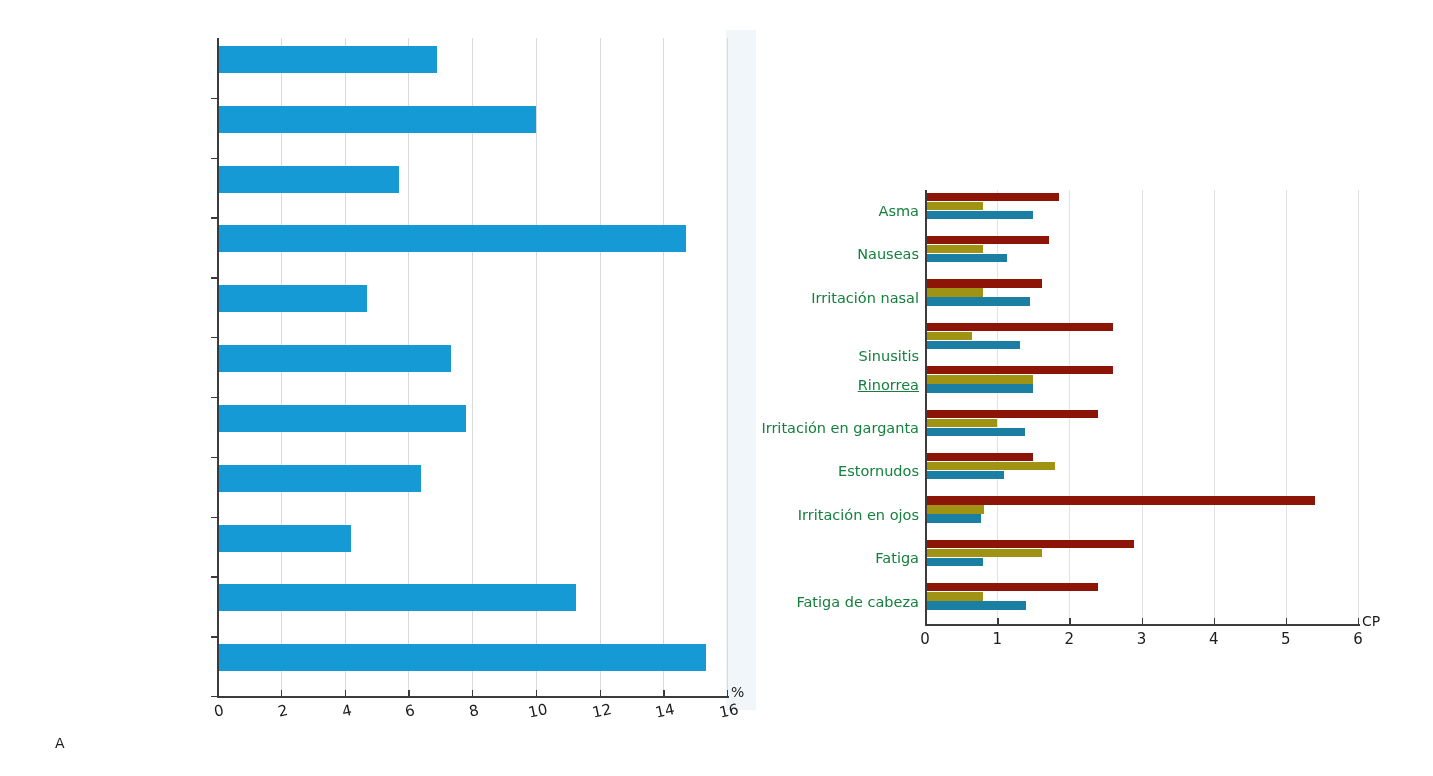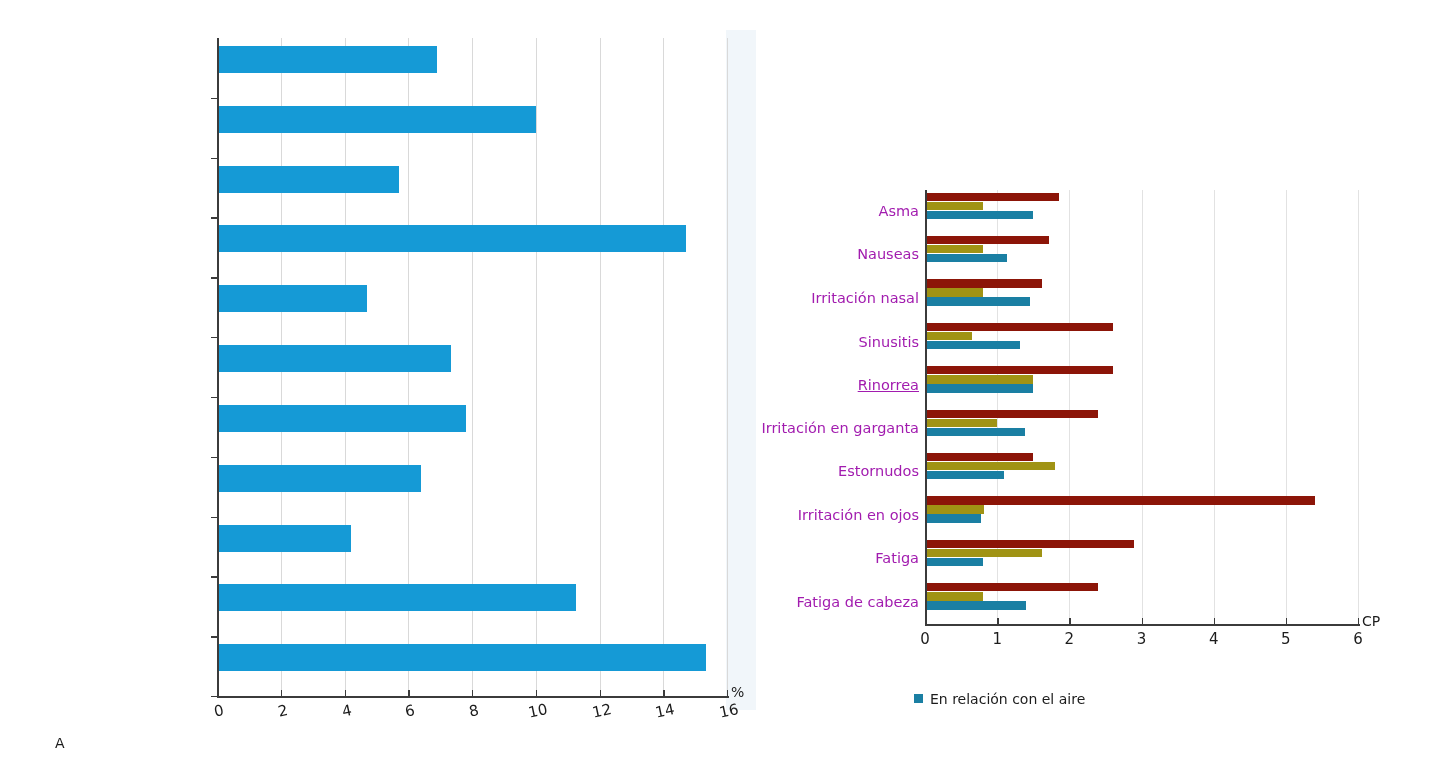--- a/index.html
+++ b/index.html
@@ -134,21 +134,21 @@
     height: 8.4px;
   }
   .b-bar.s0 { top: 2.5px;  background: #8c1508; }
   .b-bar.s1 { top: 11.6px; background: #a09314; }
   .b-bar.s2 { top: 20.7px; background: #1a7fa3; }
   .b-cat-label {
     position: absolute;
     right: 514px;
     text-align: left;
     font-size: 14.5px;
-    color: #a21caf;
+    color: #15803d;
     white-space: nowrap;
     line-height: 1;
   }
   .b-xtick {
     position: absolute;
     top: 618px;
     width: 1.4px; height: 7px;
     background: #3b3b3b;
   }
   .b-xlabel {
@@ -359,30 +359,26 @@
         <div class="b-xlabel" style="left: 385.5px;">3</div>
         <div class="b-xtick" style="left: 457.667px;"></div>
         <div class="b-xlabel" style="left: 457.667px;">4</div>
         <div class="b-xtick" style="left: 529.833px;"></div>
         <div class="b-xlabel" style="left: 529.833px;">5</div>
         <div class="b-xtick" style="left: 602px;"></div>
         <div class="b-xlabel" style="left: 602px;">6</div>
       </div>
     <div class="b-unit">CP</div>
     <div id="b-legend">
-        <div class="legend-row">
-          <span class="legend-swatch" style="background: rgb(26, 127, 163);"></span>
-          <span class="legend-text">En relación con el aire</span>
-        </div>
       </div>
 
   <div class="b-cat-label" style="top: 204px;">Asma</div>
       <div class="b-cat-label" style="top: 247.4px;">Nauseas</div>
       <div class="b-cat-label" style="top: 290.8px;">Irritación nasal</div>
-      <div class="b-cat-label" style="top: 335px; margin-left: 20px;">Sinusitis</div>
+      <div class="b-cat-label" style="top: 349px; margin-left: 20px;">Sinusitis</div>
       <div class="b-cat-label" style="top: 377.6px; text-decoration: underline;">Rinorrea</div>
       <div class="b-cat-label" style="top: 421px;">Irritación en garganta</div>
       <div class="b-cat-label" style="top: 464.4px;">Estornudos</div>
       <div class="b-cat-label" style="top: 507.8px;">Irritación en ojos</div>
       <div class="b-cat-label" style="top: 551.2px;">Fatiga</div>
       <div class="b-cat-label" style="top: 594.6px;">Fatiga de cabeza</div>
     </div>
 
 </div>
 

